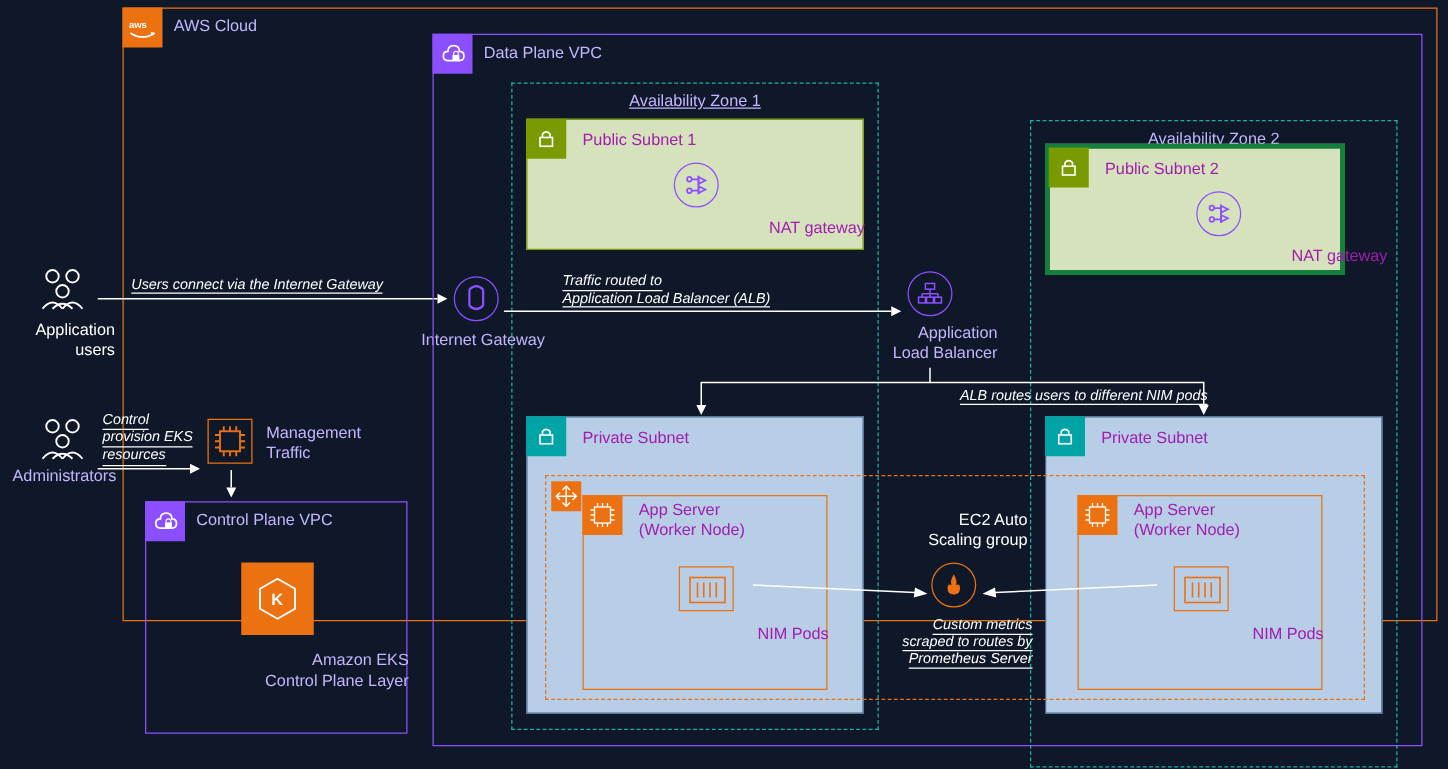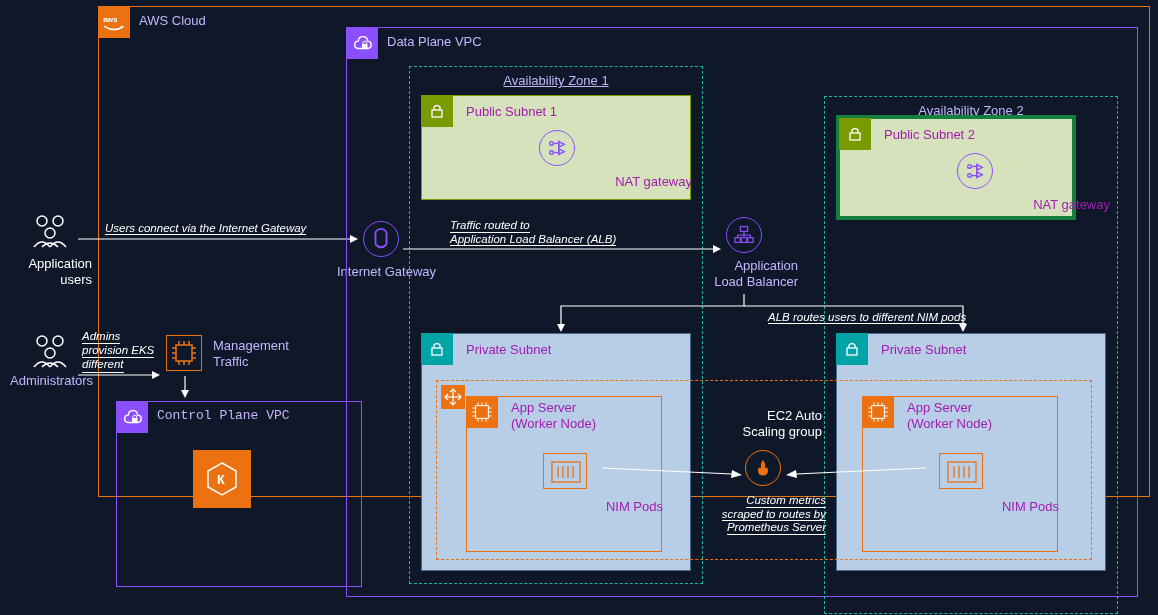--- a/index.html
+++ b/index.html
@@ -106,23 +106,23 @@
 </svg>
 
 <div class="abs igw-circle circle" style="left:363px; top:221px;">
   <svg width="22" height="22" viewBox="0 0 24 24">
       <path d="M6 4 L6 18 M18 4 L18 18 M6 4 Q12 -2 18 4 M6 18 Q12 24 18 18" stroke="#8c4fff" stroke-width="2" fill="none"></path>
     </svg>
 </div>
 <div class="abs label center" style="left:326px; top:264px; width:110px;">Internet Gateway</div>
 
 <div class="abs italic" style="left:82px; top:330px; line-height:1.15;">
-  <span class="underline">Admins</span><br>
+  <span class="underline">Control</span><br>
   <span class="underline">provision EKS</span><br>
-  <span class="underline">different</span>
+  <span class="underline">resources</span>
 </div>
 <svg class="abs" style="left:78px; top:370px;" width="82" height="10">
   <line x1="0" y1="5" x2="74" y2="5" class="arrow-line"></line>
     <polygon points="74,1 82,5 74,9" class="arrow-head"></polygon>
 </svg>
 
 <div class="abs chip-box" style="left:166px; top:335px;">
   <svg width="30" height="30" viewBox="0 0 30 30" stroke="#ec7211" stroke-width="1.5" fill="none">
     <rect x="7" y="7" width="16" height="16"></rect>
     <line x1="10" y1="3" x2="10" y2="7"></line>
@@ -141,34 +141,38 @@
 </div>
 <div class="abs label" style="left:213px; top:338px; line-height:1.2;">
   <span>Management</span><br>
   <span>Traffic</span>
 </div>
 <svg class="abs" style="left:180px; top:376px;" width="10" height="22">
   <line x1="5" y1="0" x2="5" y2="14" class="arrow-line"></line>
     <polygon points="1,14 5,22 9,14" class="arrow-head"></polygon>
 </svg>
 
-<div class="abs purple-border" style="left:116px; top:401px; width:246px; height:186px;font-family:Liberation Mono, monospace;">
+<div class="abs purple-border" style="left:116px; top:401px; width:210px; height:186px;">
   <div class="icon-box icon-box-purple">
     <svg width="22" height="22" viewBox="0 0 24 24" fill="#fff">
         <path d="M8 10 Q4 10 4 14 Q4 18 8 18 L18 18 Q22 18 22 14 Q22 10 18 10 Q18 5 13 5 Q8 5 8 10 Z" fill="none" stroke="#fff" stroke-width="1.5"></path>
         <rect x="12" y="13" width="6" height="5" fill="#fff"></rect>
         <path d="M13 13 L13 11 Q15 9 17 11 L17 13" fill="none" stroke="#fff"></path>
       </svg>
   </div>
   <div class="label container-title">Control Plane VPC</div>
   <div class="abs eks-box" style="left:76px; top:48px;">
     <svg width="40" height="40" viewBox="0 0 40 40">
         <polygon points="20,4 34,12 34,28 20,36 6,28 6,12" fill="none" stroke="#fff" stroke-width="1.5"></polygon>
         <text x="15" y="25" font-size="13" fill="#fff" font-weight="bold">K</text>
       </svg>
+  </div>
+  <div class="abs label center" style="left:0; top:118px; width:210px; line-height:1.3;">
+    <span>Amazon EKS</span><br>
+    <span>Control Plane Layer</span>
   </div>
 </div>
 
 <div class="abs purple-border" style="left:346px; top:27px; width:792px; height:570px;">
   <div class="icon-box icon-box-purple">
     <svg width="22" height="22" viewBox="0 0 24 24" fill="#fff">
         <path d="M8 10 Q4 10 4 14 Q4 18 8 18 L18 18 Q22 18 22 14 Q22 10 18 10 Q18 5 13 5 Q8 5 8 10 Z" fill="none" stroke="#fff" stroke-width="1.5"></path>
         <rect x="12" y="13" width="6" height="5" fill="#fff"></rect>
         <path d="M13 13 L13 11 Q15 9 17 11 L17 13" fill="none" stroke="#fff"></path>
       </svg>

